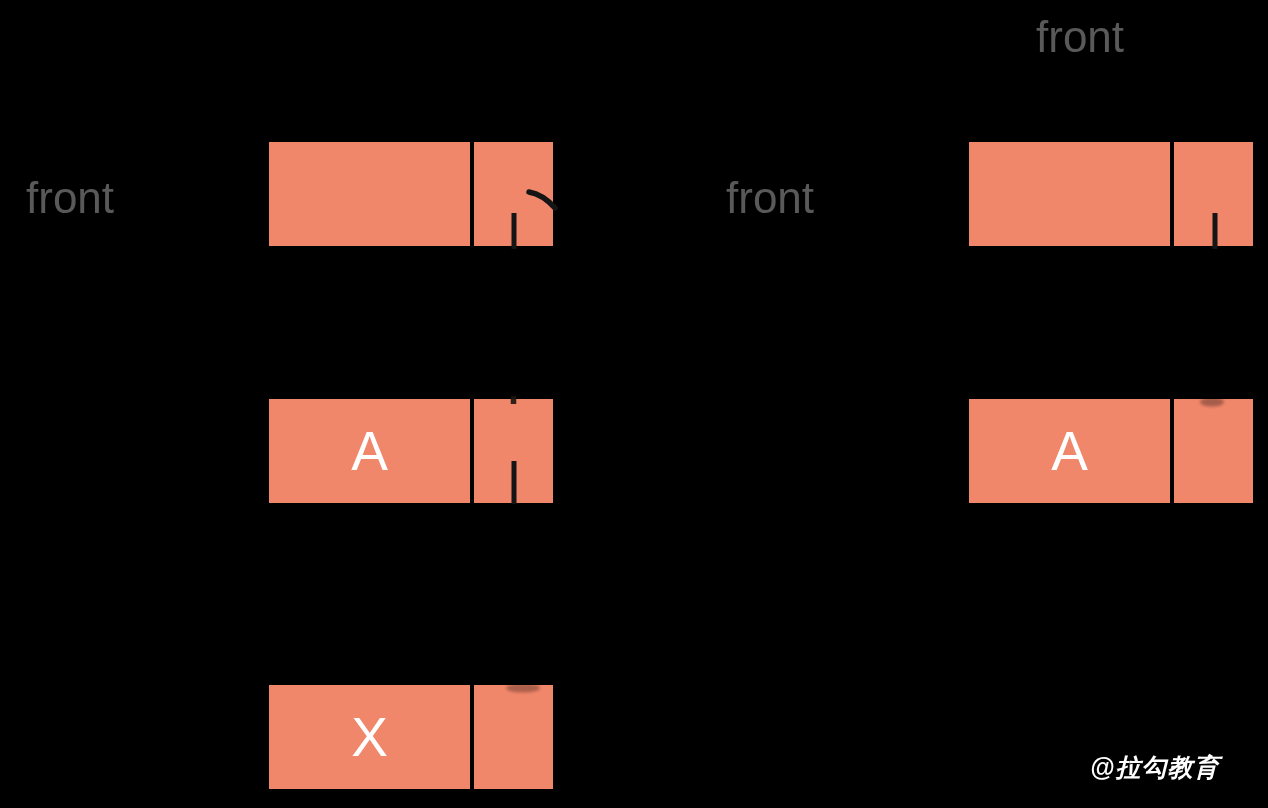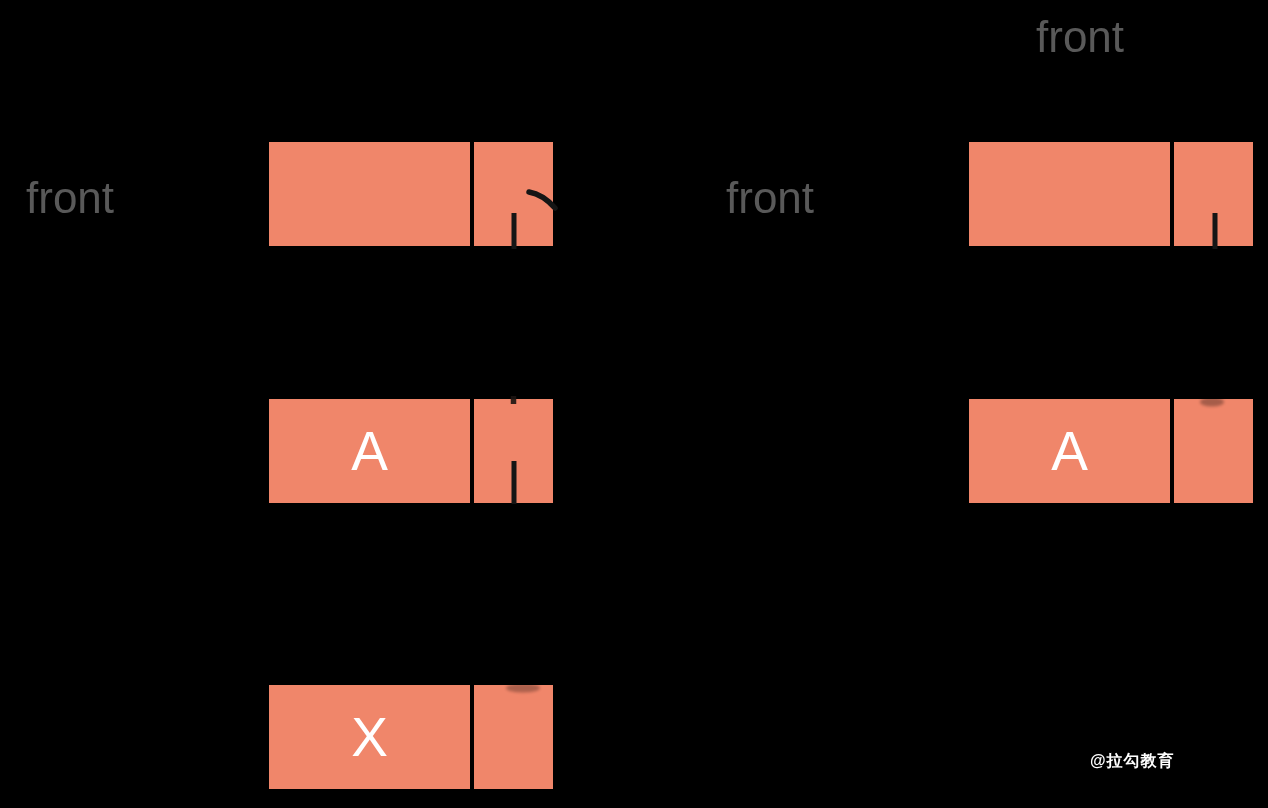--- a/index.html
+++ b/index.html
@@ -54,25 +54,26 @@
     color: var(--label_gray, #595959);
     font-size: 44px;
     line-height: 1.1;
     white-space: nowrap;
   }
   .watermark {
     position: absolute;
     left: 1090px;
     top: 751px;
     color: var(--watermark_text, #FFFFFF);
-    font-size: 16px;
+    font-size: 25px;
     font-weight: bold;
     letter-spacing: 1px;
     text-shadow: 0 0 3px rgba(0,0,0,0.6);
     white-space: nowrap;
+    font-style: italic;
   }
   .overlay-svg {
     position: absolute;
     left: 0;
     top: 0;
     pointer-events: none;
   }
   
   #node-left-1  { left: 269px; top: 142px; }
   #node-left-2  { left: 269px; top: 399px; }

